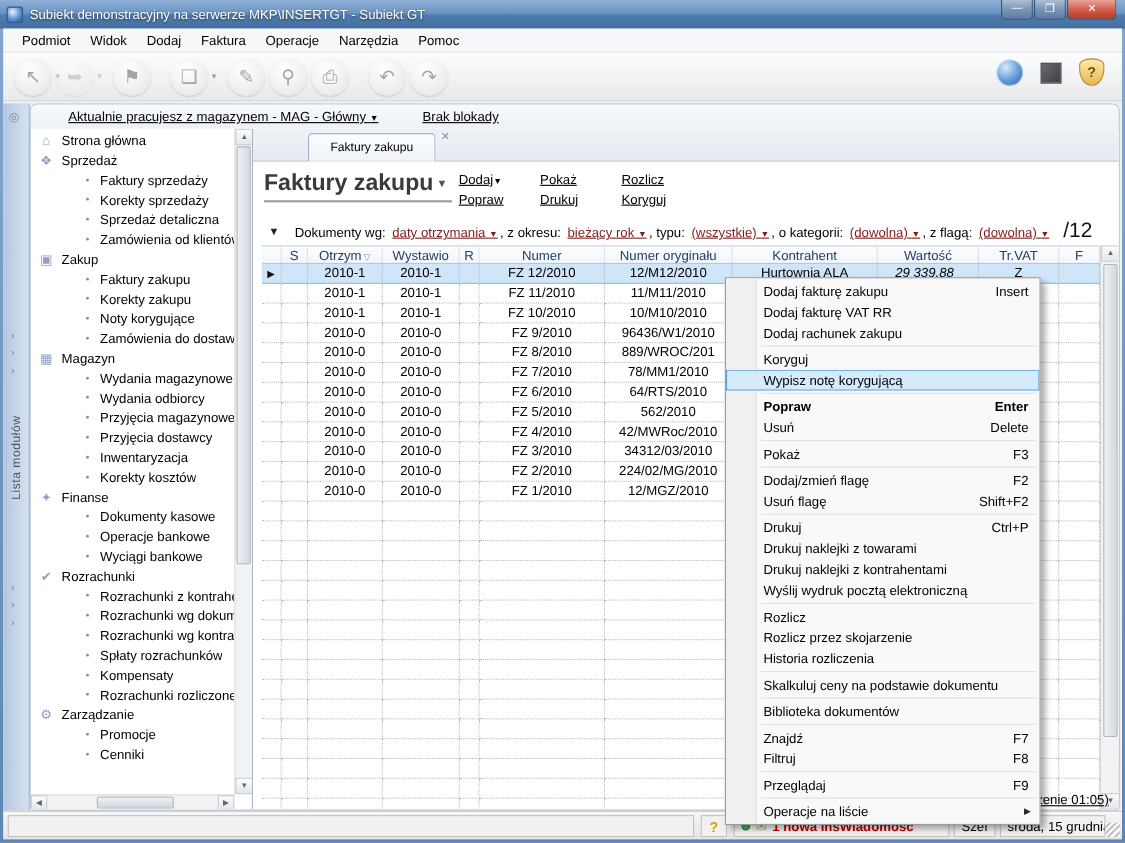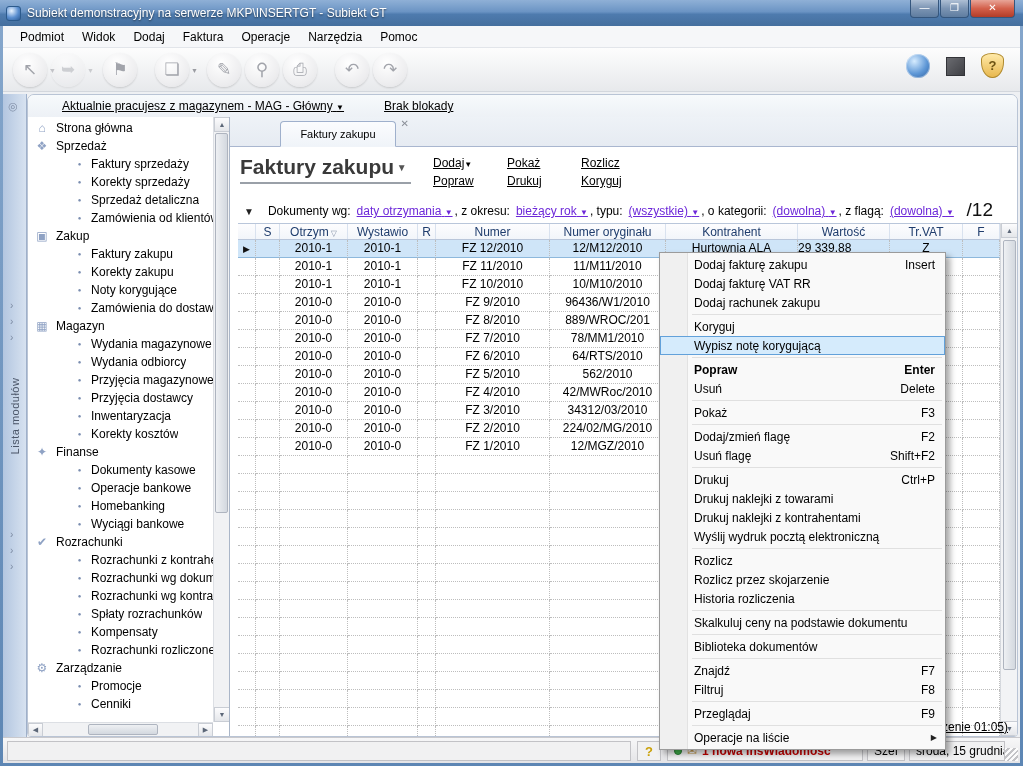--- a/index.html
+++ b/index.html
@@ -92,43 +92,43 @@
   .tab{position:absolute;left:50px;bottom:-1px;width:116px;height:26px;
     background:linear-gradient(180deg,#fbfcfe,#f0f4f9);border:1px solid #9fb0cc;border-bottom:1px solid #f0f4f9;
     border-radius:4px 4px 0 0;display:flex;align-items:center;justify-content:center;font-size:11px;}
   .tabclose{position:absolute;right:-14px;top:-4px;color:#8a8f98;font-size:10px;}
 
   .pagehead{height:52px;position:relative;background:#fff;}
   .pagetitle{position:absolute;left:10px;top:8px;font-size:21px;font-weight:bold;color:#3a3a3a;
     border-bottom:2px solid #9aa0a8;padding:0 4px 3px 0;}
   .pagetitle .dd{font-size:10px;vertical-align:3px;color:#555;}
   .actions{position:absolute;left:187px;top:9px;display:grid;grid-auto-flow:column;
-    grid-template-rows:18px 18px;grid-auto-columns:74px;column-gap:0;margin-left:16px;}
+    grid-template-rows:18px 18px;grid-auto-columns:74px;column-gap:0;}
   .alink{text-decoration:underline;white-space:nowrap;}
   .alink .dd{font-size:8px;text-decoration:none;display:inline-block;}
 
   .filterbar{height:24px;display:flex;align-items:center;padding-left:14px;position:relative;background:#fff;}
   .fcaret{font-size:10px;color:#222;margin-right:14px;}
   .flabel{color:#000;margin-right:6px;white-space:pre;}
-  .flink{color:#6d28d9;text-decoration:underline;white-space:nowrap;}
+  .flink{color:#7f1d1d;text-decoration:underline;white-space:nowrap;}
   .flink .dd{font-size:8px;}
   .fsep{margin:0 6px 0 2px;white-space:pre;}
   .fcounter{position:absolute;right:24px;top:0;font-size:19px;color:#111;}
 
   .tablewrap{position:absolute;left:0;right:0;top:106px;bottom:0;overflow:hidden;}
   .gridarea{position:absolute;left:8px;top:0;right:17px;bottom:0;overflow:hidden;}
   .thead{display:flex;height:17px;border-top:1px solid #b9c6da;border-bottom:1px solid #b9c6da;
     background:linear-gradient(180deg,#fdfdfe,#f2f5fa);}
   .th{color:#1f3d6d;text-align:center;font-size:12px;line-height:16px;border-right:1px solid #d9e2ef;
     overflow:hidden;white-space:nowrap;position:relative;}
   .sort-ico{font-size:8px;color:#8a97ab;margin-left:2px;}
   .trow{display:flex;height:18px;}
   .td{border-right:1px dotted #bdbdbd;border-bottom:1px dotted #bdbdbd;text-align:center;
     line-height:17px;overflow:hidden;white-space:nowrap;font-size:12px;}
-  .td.num{text-align:left;padding-right:6px;}
+  .td.num{text-align:center;padding-right:6px;font-style:italic;}
   .trow.sel{background:#cfe5f8;}
   .trow.sel .td{border-bottom:1px solid #8db8dc;}
   .trow.sel .c0::before{content:'▶';font-size:9px;color:#111;}
   .c0{width:18px}.c1{width:24px}.c2{width:68px}.c3{width:70px}.c4{width:18px}.c5{width:114px}
   .c6{width:116px}.c7{width:132px}.c8{width:92px}.c9{width:73px}.c10{width:37px}
   .gridscroll{position:absolute;right:0;top:0;bottom:0;width:17px;background:#f2f3f5;border-left:1px solid #d5d8dd;}
 
   
   .cmenu{position:absolute;left:656px;top:226px;width:287px;z-index:50;background:#f9f9f9;
     border:1px solid #9b9b9b;box-shadow:4px 4px 6px rgba(0,0,0,.35);padding:2px 0;}
@@ -375,24 +375,20 @@
               <div class="nav-item">
                 <span class="nav-ico" style="font-size: 6px;">●</span>
                 <span class="nav-lbl">Dokumenty kasowe</span>
               </div>
 
               <div class="nav-item">
                 <span class="nav-ico" style="font-size: 6px;">●</span>
                 <span class="nav-lbl">Operacje bankowe</span>
               </div>
 
-              <div class="nav-item">
-                <span class="nav-ico" style="font-size: 6px;">●</span>
-                <span class="nav-lbl">Homebanking</span>
-              </div>
 
               <div class="nav-item">
                 <span class="nav-ico" style="font-size: 6px;">●</span>
                 <span class="nav-lbl">Wyciągi bankowe</span>
               </div>
 
               <div class="nav-item grp">
                 <span class="nav-ico">✔</span>
                 <span class="nav-lbl">Rozrachunki</span>
               </div>

